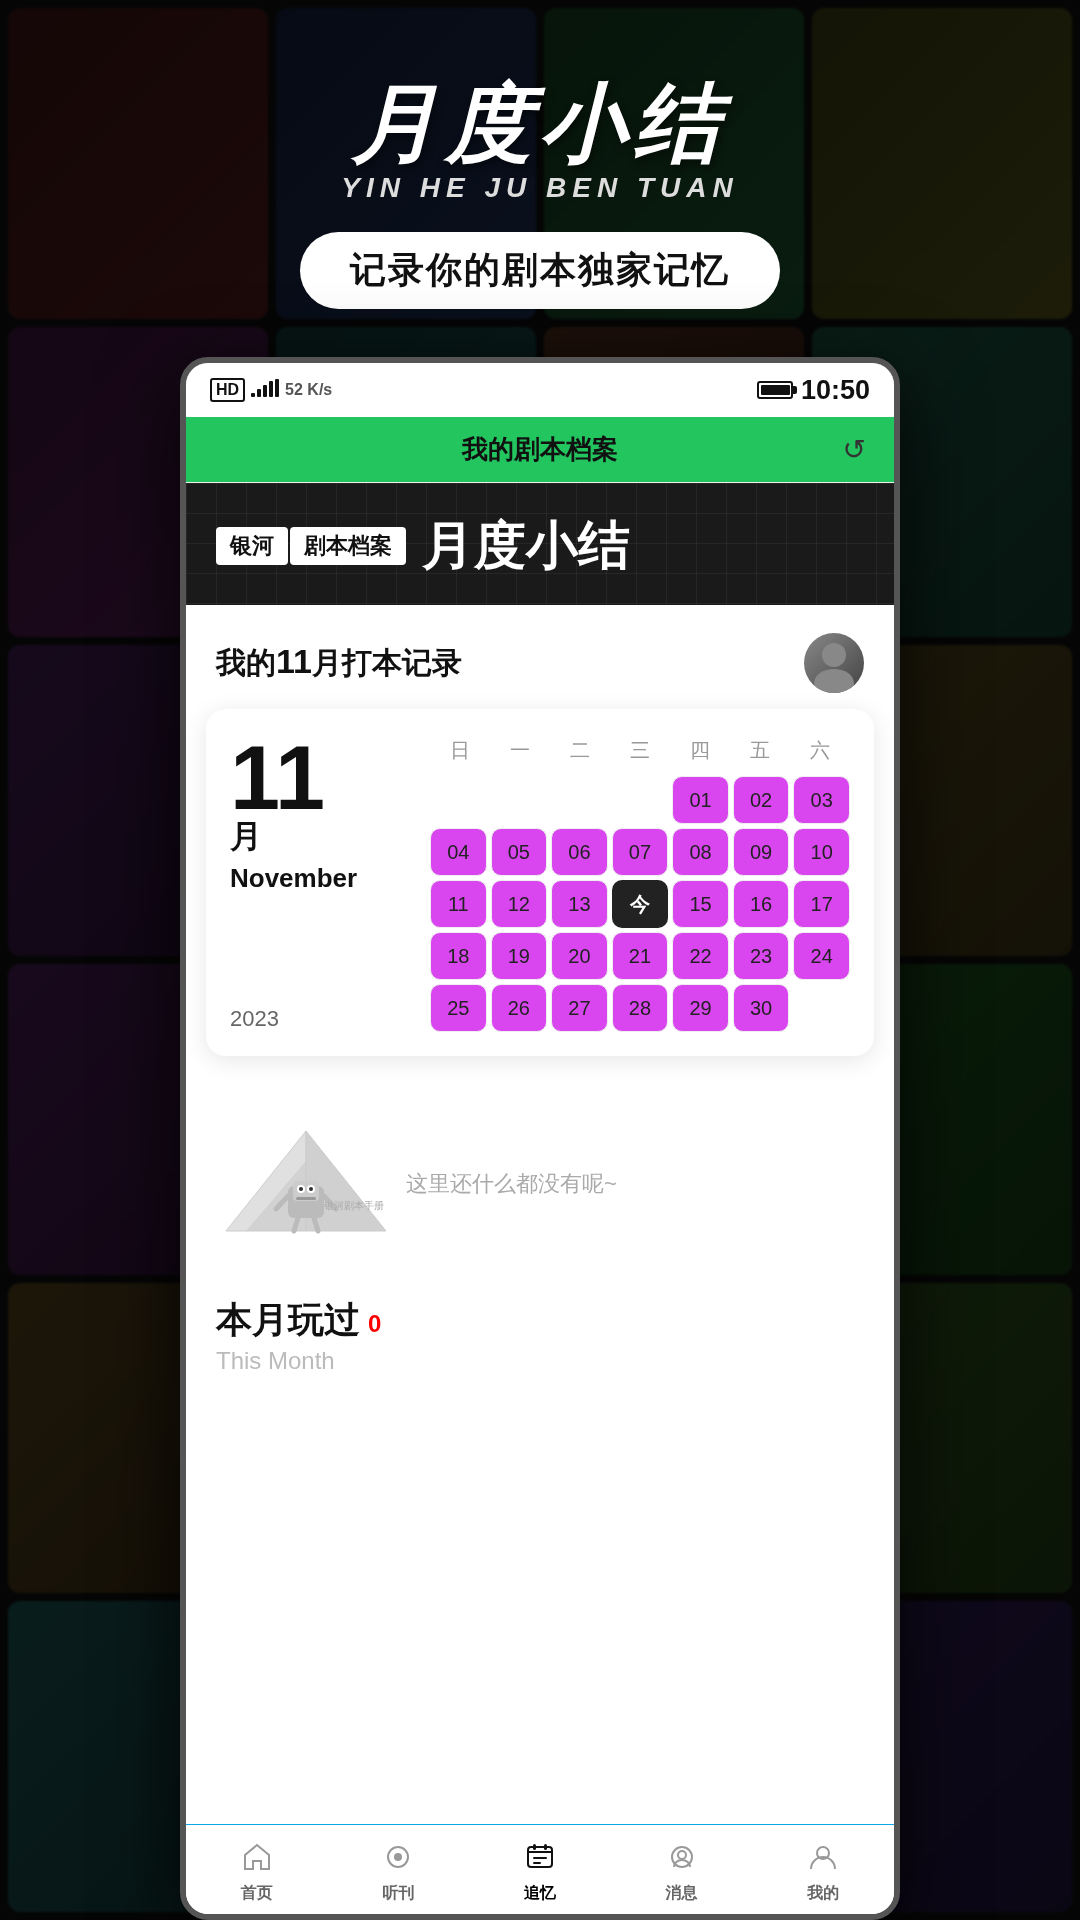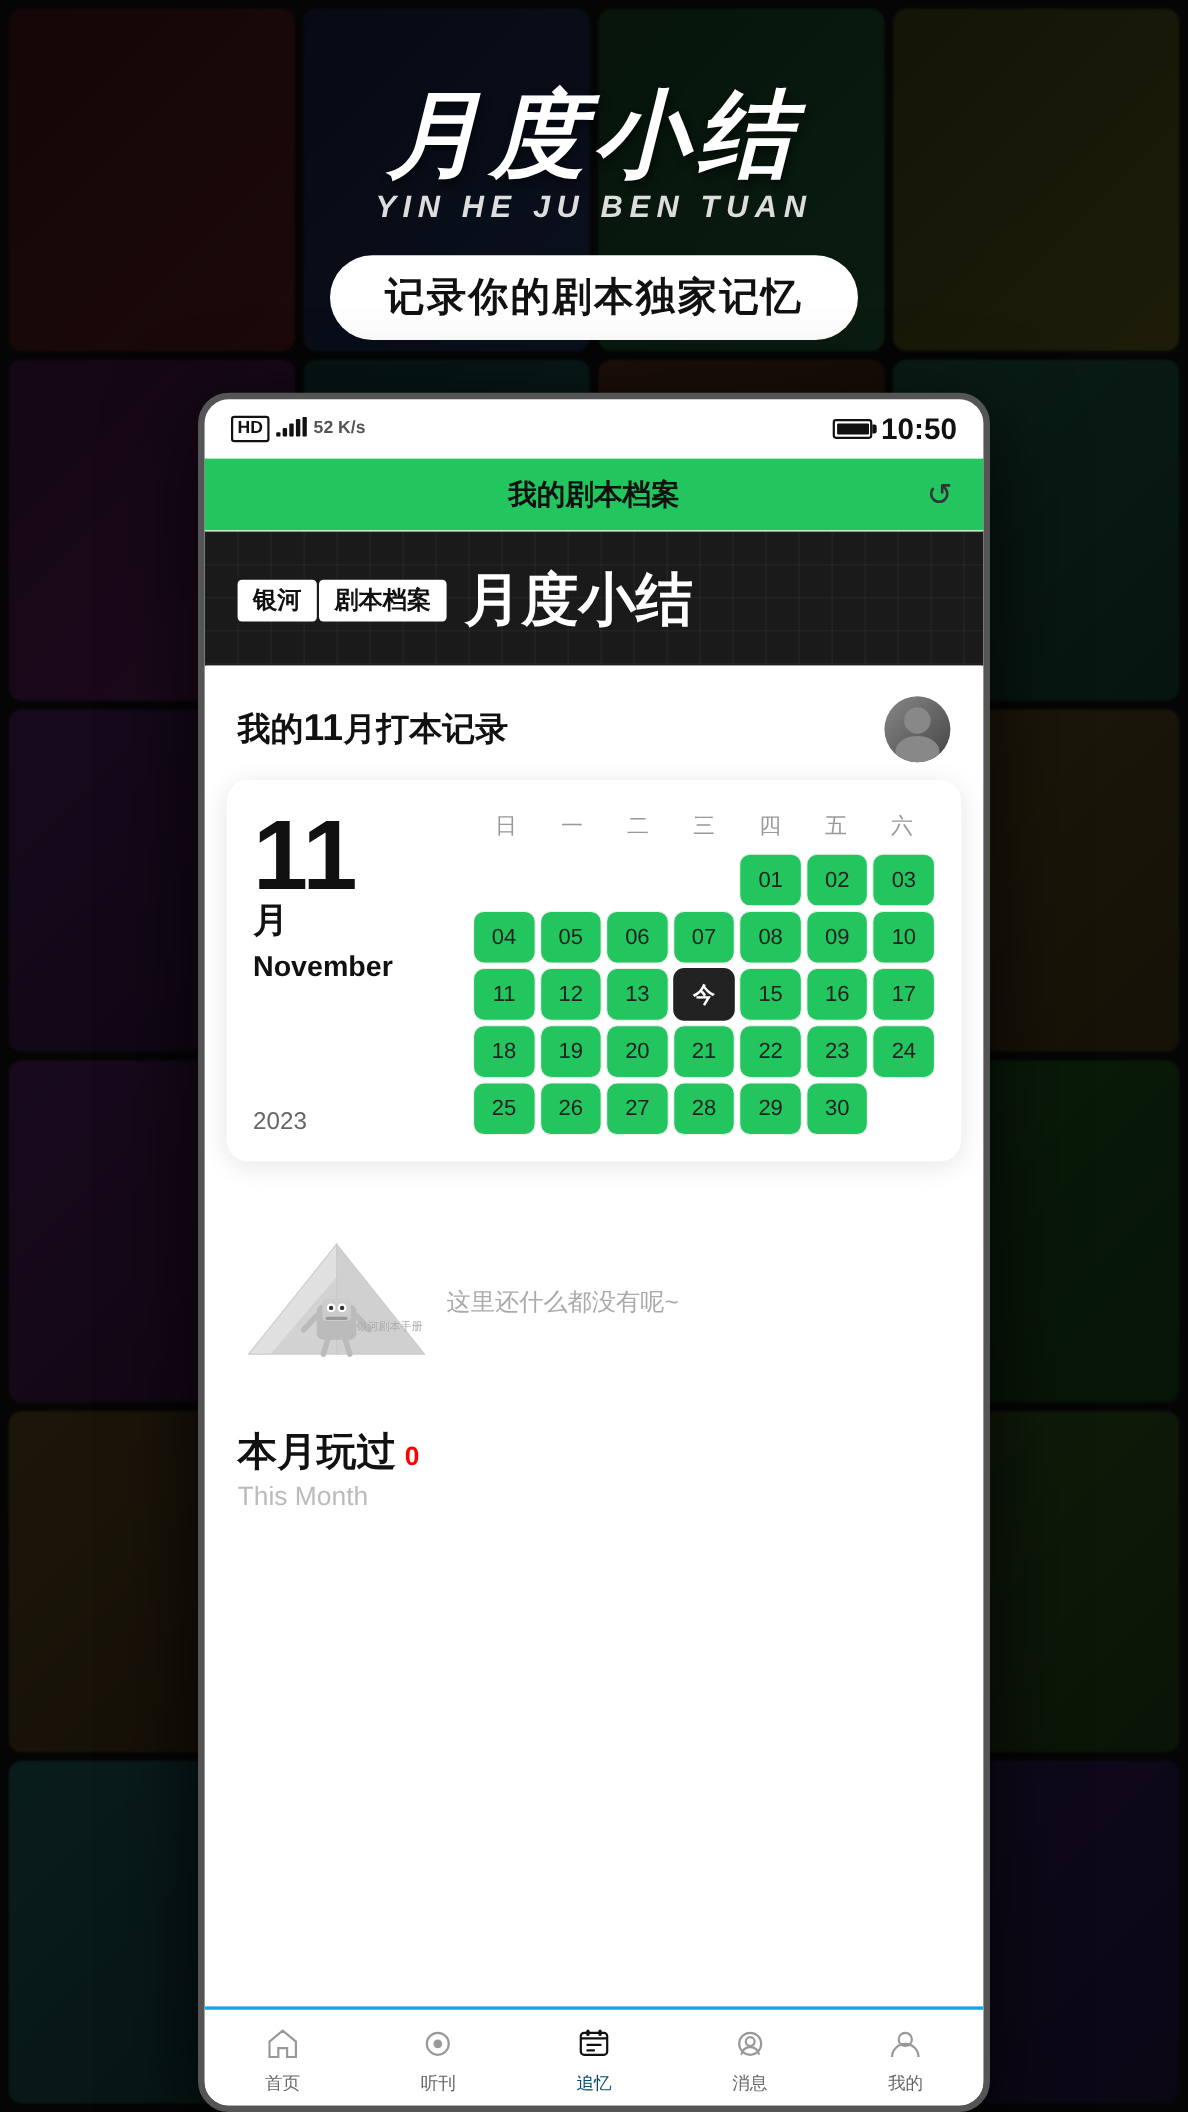--- a/index.html
+++ b/index.html
@@ -352,21 +352,21 @@
       height: 48px;
       border-radius: 10px;
       font-size: 20px;
       color: #222;
       font-weight: 500;
     }
 
     .cal-day.empty {}
 
     .cal-day.has-box {
-      background: #22c55e;
+      background: #d946ef;
       border: 1px solid #eee;
     }
 
     .cal-day.today {
       background: #222;
       color: #fff;
       font-weight: 700;
     }
 
     
@@ -424,25 +424,26 @@
       margin-top: 2px;
     }
 
     
     .bottom-nav {
       height: 90px;
       background: #fff;
       display: flex;
       align-items: center;
       justify-content: space-around;
-      border-top: 3px solid #0ea5e9;
+      border-top: 1px solid #0ea5e9;
       position: absolute;
       bottom: 0;
       left: 0;
       right: 0;
+      font-weight: bold;
     }
 
     .nav-item {
       display: flex;
       flex-direction: column;
       align-items: center;
       gap: 4px;
     }
 
     .nav-icon {
@@ -702,21 +703,21 @@
           <div class="nav-icon">
             <svg viewBox="0 0 32 32" fill="none">
               <rect x="4" y="6" width="24" height="20" rx="3" stroke="#111" stroke-width="2"></rect>
               <path d="M4 11h24" stroke="#111" stroke-width="2"></path>
               <rect x="9" y="3" width="3" height="6" rx="1.5" fill="#111"></rect>
               <rect x="20" y="3" width="3" height="6" rx="1.5" fill="#111"></rect>
               <rect x="9" y="16" width="14" height="2" rx="1" fill="#111"></rect>
               <rect x="9" y="21" width="8" height="2" rx="1" fill="#111"></rect>
             </svg>
           </div>
-          <span class="nav-label" style="color:#0c4a6e;">追忆</span>
+          <span class="nav-label" style="color:#000000;">追忆</span>
         </div>
         <div class="nav-item">
           <div class="nav-icon">
             <svg viewBox="0 0 32 32" fill="none">
               <circle cx="16" cy="16" r="10" stroke="#999" stroke-width="2"></circle>
               <circle cx="16" cy="14" r="4" stroke="#999" stroke-width="2" fill="none"></circle>
               <path d="M8 26c0-4 3.6-7 8-7s8 3 8 7" stroke="#999" stroke-width="2" fill="none"></path>
             </svg>
           </div>
           <span class="nav-label">消息</span>

